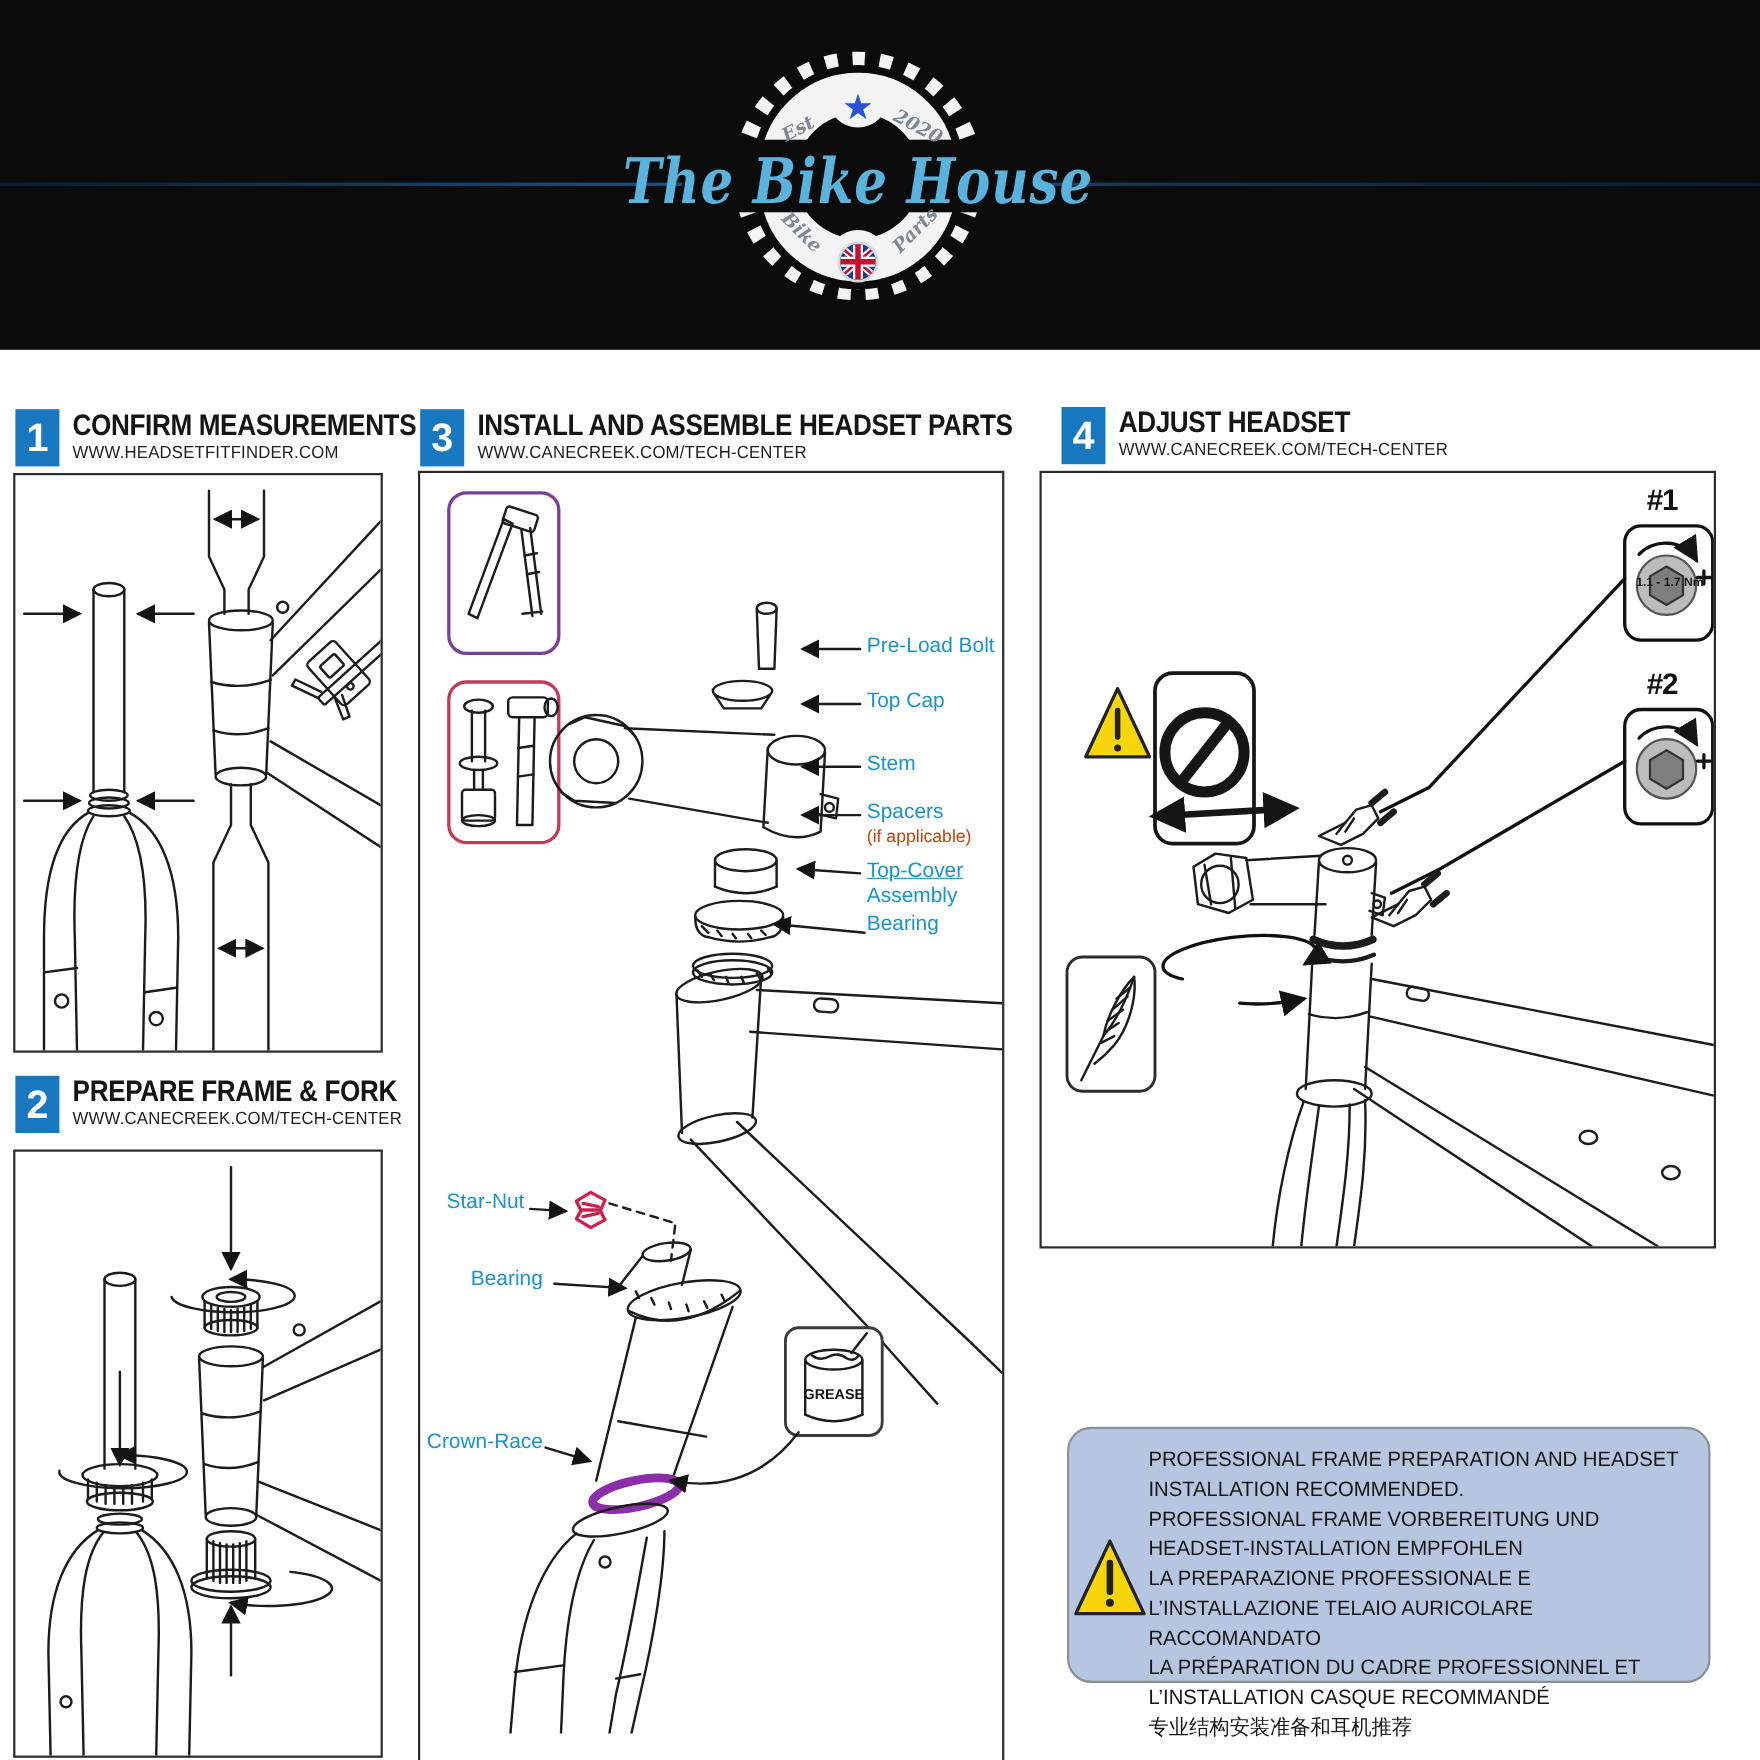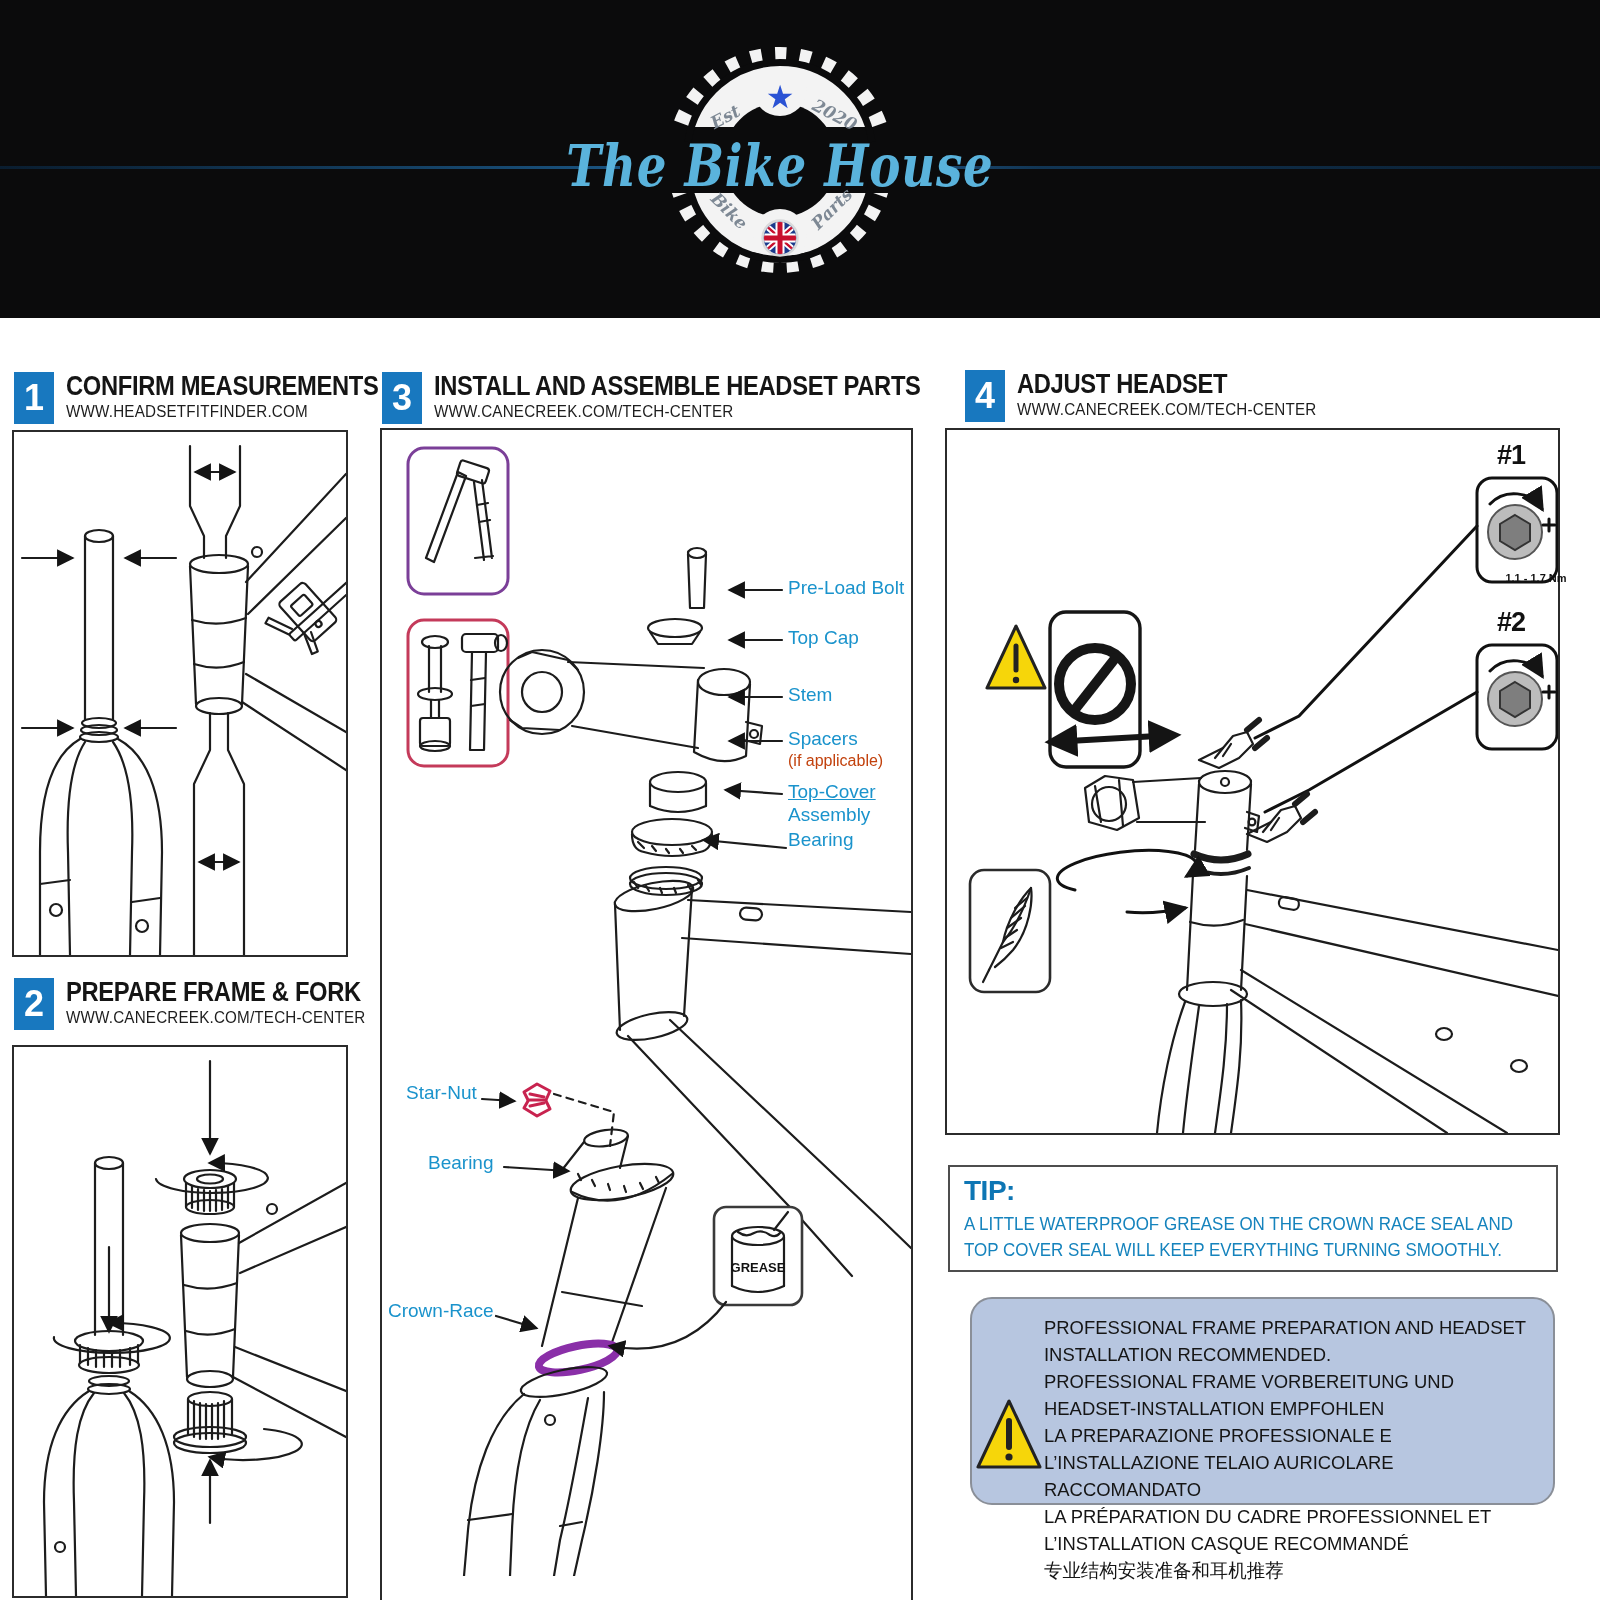--- a/index.html
+++ b/index.html
@@ -26,21 +26,21 @@
   .panel{position:absolute;border:2px solid #2b2b2b;background:#fff;box-sizing:border-box;}
   .lbl{position:absolute;color:#1a93cc;font-size:19px;white-space:nowrap;text-align:right;}
   .lbl-sm{position:absolute;color:#c2410c;font-size:16px;white-space:nowrap;}
   .tag{position:absolute;font-weight:bold;font-size:27px;color:#111;letter-spacing:-1px;}
   .nm{position:absolute;font-weight:bold;font-size:11px;color:#111;text-align:center;width:80px;}
   
   .tip{position:absolute;left:948px;top:1165px;width:610px;height:107px;border:2px solid #4d4d4d;
        background:#fff;box-sizing:border-box;padding:8px 14px;}
   .tip-title{color:#0e76b4;font-weight:bold;font-size:28px;letter-spacing:-.5px;}
   .tip-body{color:#1583bd;font-size:17.5px;line-height:1.5;margin-top:4px;transform:scaleX(.97);transform-origin:left top;}
-  .warn{position:absolute;left:970px;top:1297px;width:585px;height:208px;background:#b7c6e0;
+  .warn{position:absolute;left:970px;top:1297px;width:585px;height:233px;background:#b7c6e0;
         border:2px solid #8a8f98;border-radius:22px;box-sizing:border-box;}
   .warn-text{position:absolute;left:72px;top:16px;width:500px;font-size:19px;line-height:1.42;color:#151515;}
   .warn-text div{transform:scaleX(.97);transform-origin:left top;}
   svg{display:block;}
   .ln{stroke:#1c1c1c;stroke-width:2.2;fill:none;stroke-linecap:round;stroke-linejoin:round;}
   .thk{stroke:#111;stroke-width:3;fill:none;stroke-linecap:round;}
 </style>
 </head>
 <body>
 
@@ -450,26 +450,22 @@
         <ellipse cx="572" cy="636" rx="8" ry="6"></ellipse>
       </g>
 
       <path class="thk" d="M128,460 A 70,20 -6 1 1 240,446" marker-end="url(#ah)"></path>
       <path class="thk" d="M180,482 A 60,16 -6 0 0 238,478" marker-end="url(#ah)"></path>
     </svg>
   </div>
 
   <div class="tag" style="left:1497px;top:440px;">#1</div>
   <div class="tag" style="left:1497px;top:607px;">#2</div>
-  <div class="nm" style="left:1478px;top:572px;padding-left:18px;">1.1 - 1.7 Nm</div>
-
-  <div class="tip">
-    <div class="tip-title">TIP:</div>
-    <div class="tip-body">A LITTLE WATERPROOF GREASE ON THE CROWN RACE SEAL AND TOP COVER SEAL WILL KEEP EVERYTHING TURNING SMOOTHLY.</div>
-  </div>
+  <div class="nm" style="left:1478px;top:524px;">1.1 - 1.7 Nm</div>
+
 
   <div class="warn">
     <svg width="70" height="80" viewBox="0 0 70 80" style="position:absolute;left:2px;top:96px;">
       <polygon points="35,6 4,72 66,72" fill="#f6d60a" stroke="#222" stroke-width="3" stroke-linejoin="round"></polygon>
       <path d="M35,26 V52" stroke="#222" stroke-width="6" stroke-linecap="round" fill="none"></path>
       <circle cx="35" cy="62" r="3.6" fill="#222"></circle>
     </svg>
     <div class="warn-text">
       <div>PROFESSIONAL FRAME PREPARATION AND HEADSET INSTALLATION RECOMMENDED.</div>
       <div>PROFESSIONAL FRAME VORBEREITUNG UND HEADSET-INSTALLATION EMPFOHLEN</div>

